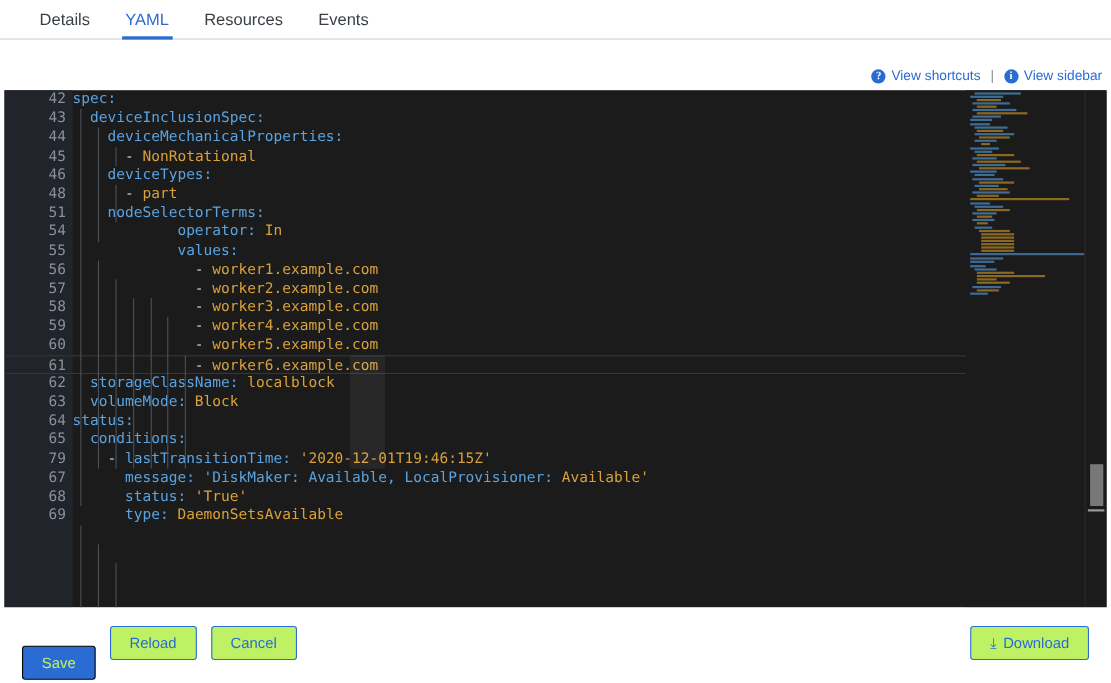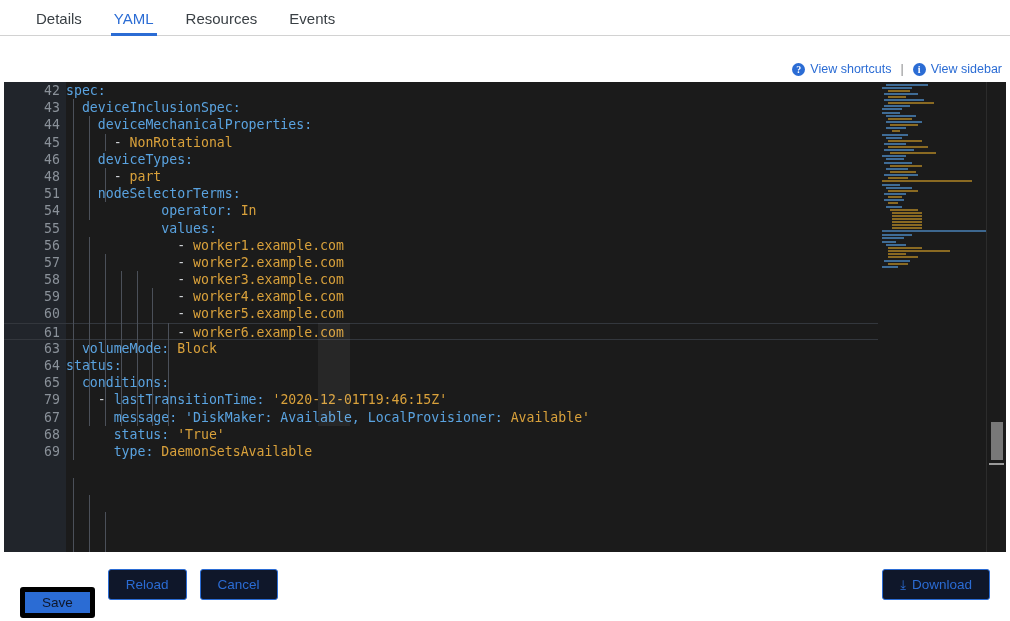--- a/index.html
+++ b/index.html
@@ -196,26 +196,26 @@
     cursor: pointer;
     display: inline-flex;
     align-items: center;
     justify-content: center;
     gap: 6px;
     font-family: "Liberation Sans", sans-serif;
     white-space: nowrap;
   }
   .btn-primary {
     background: #2b6cd4;
-    color: #0f172a;
-    border: 5px solid #000000;
+    color: #bef264;
+    border: 1px solid #000000;
     margin-top: 36px;
   }
   .btn-secondary {
-    background: #0f172a;
+    background: #bef264;
     color: #2b6cd4;
     border: 1px solid #2b6cd4;
   }
   .btn + .btn { margin-left: 13px; }
   .spacer { flex: 1 1 auto; }
   .dl-icon { font-size: 13px; line-height: 1; }
 </style>
 </head>
 <body>
 
@@ -249,20 +249,21 @@
       <div class="row"><span class="lnum">48</span><span class="code"><span class="p">      - </span><span class="v">part</span></span></div>
       <div class="row"><span class="lnum">51</span><span class="code"><span class="k">    nodeSelectorTerms:</span></span></div>
       <div class="row"><span class="lnum">54</span><span class="code"><span class="k">            operator:</span><span class="v"> In</span></span></div>
       <div class="row"><span class="lnum">55</span><span class="code"><span class="k">            values:</span></span></div>
       <div class="row"><span class="lnum">56</span><span class="code"><span class="p">              - </span><span class="v">worker1.example.com</span></span></div>
       <div class="row"><span class="lnum">57</span><span class="code"><span class="p">              - </span><span class="v">worker2.example.com</span></span></div>
       <div class="row"><span class="lnum">58</span><span class="code"><span class="p">              - </span><span class="v">worker3.example.com</span></span></div>
       <div class="row"><span class="lnum">59</span><span class="code"><span class="p">              - </span><span class="v">worker4.example.com</span></span></div>
       <div class="row"><span class="lnum">60</span><span class="code"><span class="p">              - </span><span class="v">worker5.example.com</span></span></div>
       <div class="row current"><span class="lnum">61</span><span class="code"><span class="p">              - </span><span class="v">worker6.example.com</span></span></div>
+      <div class="row"><span class="lnum">62</span><span class="code"><span class="k">  storageClassName:</span><span class="v"> localblock</span></span></div>
       <div class="row"><span class="lnum">63</span><span class="code"><span class="k">  volumeMode:</span><span class="v"> Block</span></span></div>
       <div class="row"><span class="lnum">64</span><span class="code"><span class="k">status:</span></span></div>
       <div class="row"><span class="lnum">65</span><span class="code"><span class="k">  conditions:</span></span></div>
       <div class="row"><span class="lnum">79</span><span class="code"><span class="p">    - </span><span class="k">lastTransitionTime:</span><span class="v"> '2020-12-01T19:46:15Z'</span></span></div>
       <div class="row"><span class="lnum">67</span><span class="code"><span class="k">      message:</span><span class="k"> 'DiskMaker: Available, LocalProvisioner:</span><span class="v"> Available'</span></span></div>
       <div class="row"><span class="lnum">68</span><span class="code"><span class="k">      status:</span><span class="v"> 'True'</span></span></div>
       <div class="row"><span class="lnum">69</span><span class="code"><span class="k">      type:</span><span class="v"> DaemonSetsAvailable</span></span></div>
       <div class="guide" style="left: 69px; top: 17.2px; height: 361.2px;"></div>
       <div class="guide" style="left: 69px; top: 395.6px; height: 86px;"></div>
       <div class="guide" style="left: 84.88px; top: 34.4px; height: 103.2px;"></div>

